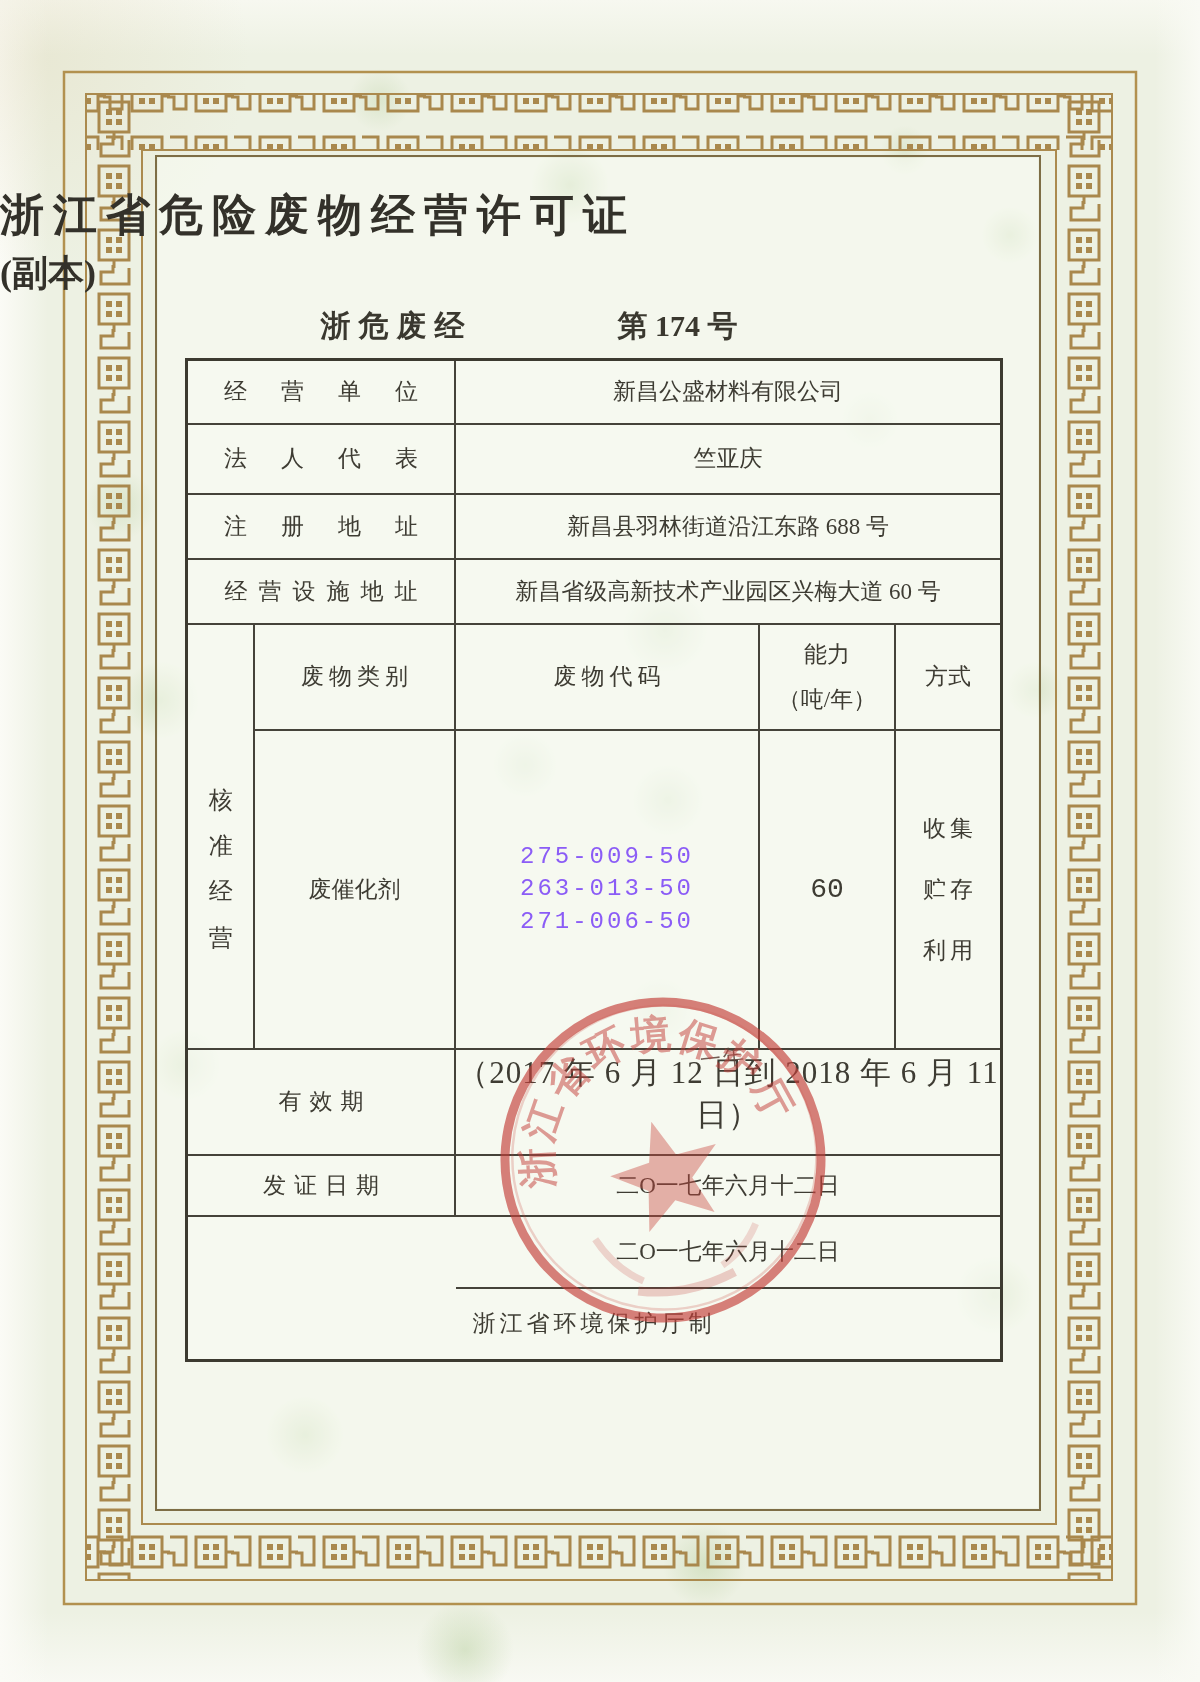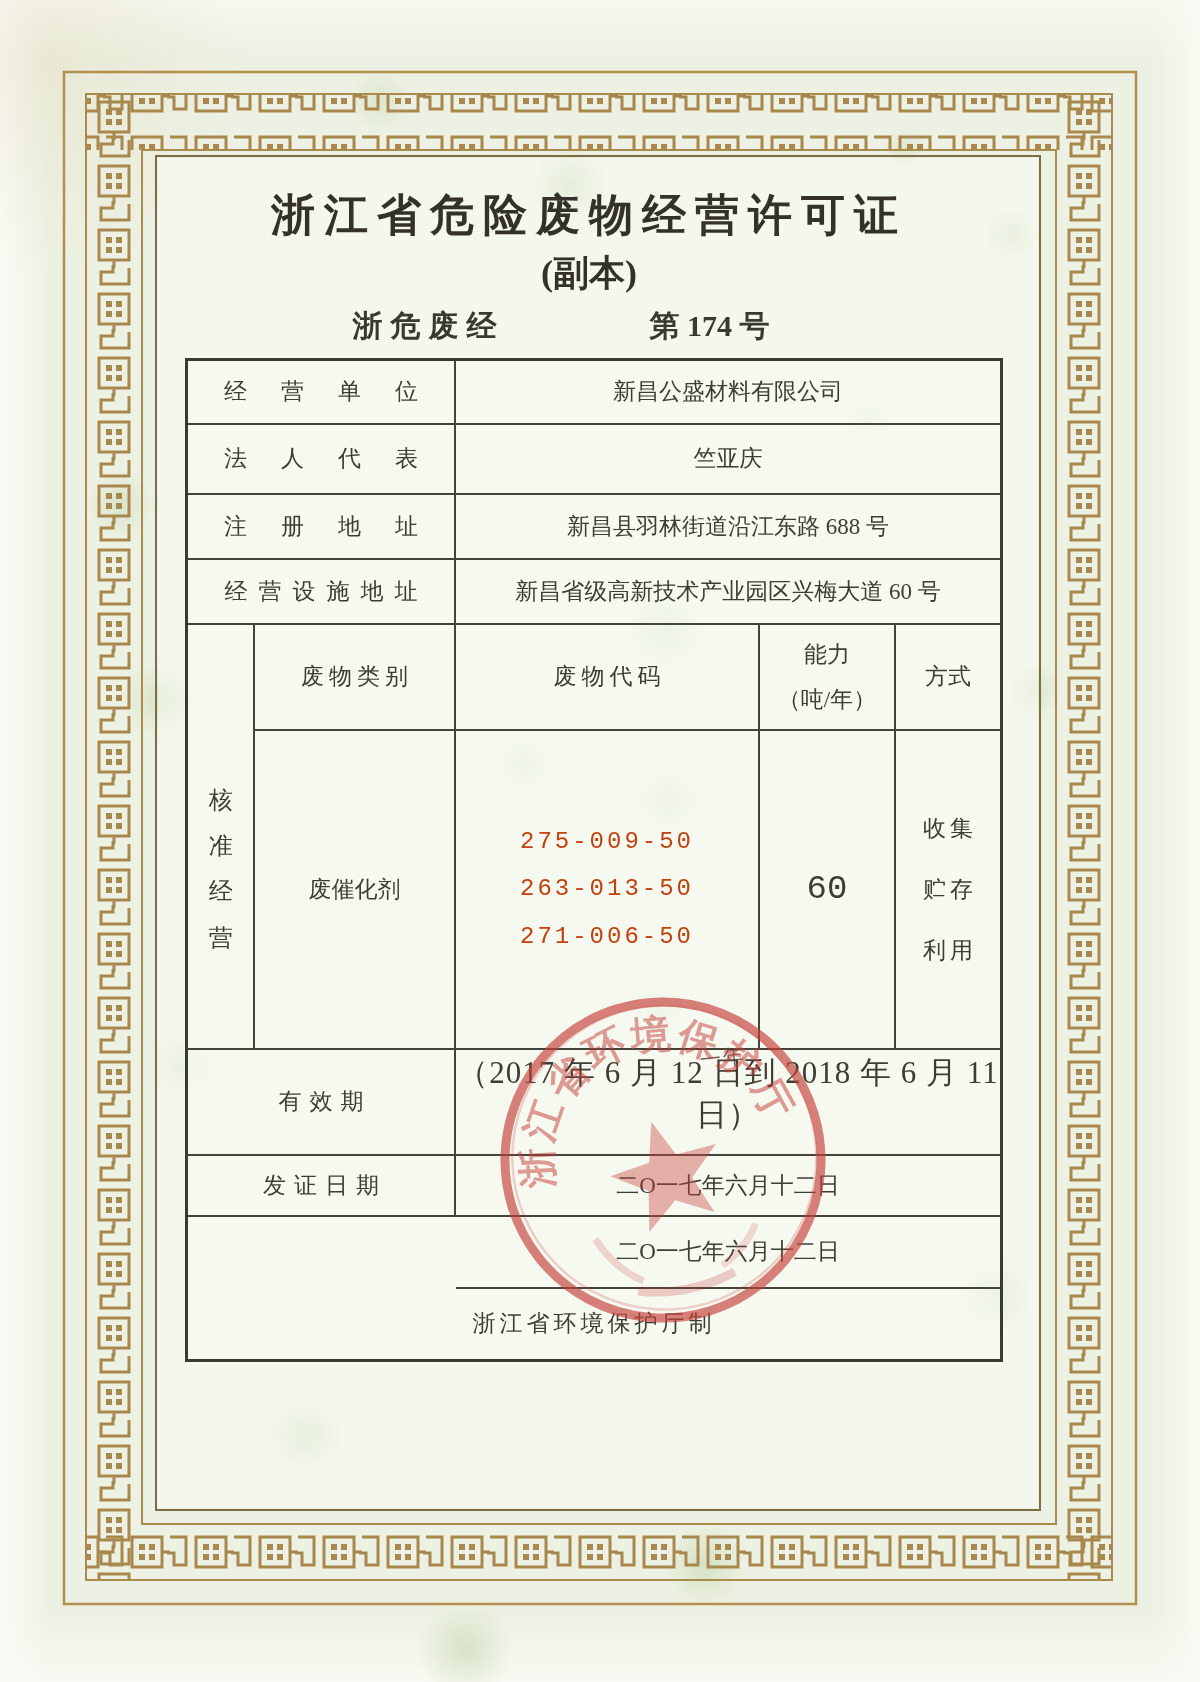--- a/index.html
+++ b/index.html
@@ -33,21 +33,21 @@
       radial-gradient(circle 55px at 305px 1435px, rgba(150,185,115,.25), rgba(150,185,115,0) 70%),
       radial-gradient(circle 60px at 705px 1565px, rgba(150,185,115,.28), rgba(150,185,115,0) 70%),
       radial-gradient(circle 70px at 465px 1650px, rgba(150,185,115,.30), rgba(150,185,115,0) 70%),
       radial-gradient(circle 45px at 660px 1010px, rgba(150,185,115,.18), rgba(150,185,115,0) 70%),
       radial-gradient(circle 40px at 870px 420px, rgba(150,185,115,.15), rgba(150,185,115,0) 70%);
   }
   .frame{position:absolute;left:60px;top:68px;}
   .sheet{position:absolute;left:158px;top:158px;width:880px;height:1350px;
     background:rgba(253,254,249,.45);}
   
-  .title-block{position:absolute;left:0;top:186px;width:1114px;text-align:center;padding-left:32px;}
+  .title-block{position:absolute;left:0;top:186px;width:1114px;text-align:left;}
   .main-title{font-size:44px;font-weight:bold;letter-spacing:9px;color:#33312a;}
   .sub-title{font-size:36px;font-weight:bold;margin-top:4px;color:#33312a;}
   .serial-line{margin-top:8px;font-size:30px;font-weight:bold;color:#3a382f;
     display:flex;justify-content:center;gap:145px;transform:translateX(-28px);}
   .serial-prefix{letter-spacing:8px;}
   
   .cert-table{position:absolute;left:185px;top:358px;width:812px;height:998px;
     border:3px solid #3c3a30;display:grid;
     grid-template-columns:67px 201px 304px 136px 104px;
     grid-template-rows:64px 70px 65px 65px 106px 319px 106px 61px 72px 70px;
@@ -56,25 +56,25 @@
     display:flex;align-items:center;justify-content:center;
     font-size:23px;color:#3e3c33;text-align:center;line-height:1.35;}
   .no-r{border-right:none}.no-b{border-bottom:none}
   .spread4{letter-spacing:34px;margin-right:-34px;}
   .spread6{letter-spacing:11px;margin-right:-11px;}
   .spread3{letter-spacing:8px;margin-right:-8px;}
   .hdr{letter-spacing:5px;margin-right:-5px;}
   .side-label{writing-mode:vertical-lr;text-orientation:upright;
     font-size:24px;letter-spacing:46px;margin-bottom:-46px;color:#3e3c33;}
   .cap2{display:flex;flex-direction:column;gap:14px;}
-  .codes{display:flex;flex-direction:column;gap:15px;
+  .codes{display:flex;flex-direction:column;
     font-family:"Liberation Mono","DejaVu Sans Mono",monospace;
-    font-size:24px;letter-spacing:3px;color:#c2410c;}
+    font-size:24px;letter-spacing:3px;color:#8b5cf6;}
   .methods{display:flex;flex-direction:column;gap:30px;letter-spacing:4px;margin-right:-4px;}
-  .capacity-val{font-family:"Liberation Mono","DejaVu Sans Mono",monospace;font-size:34px;}
+  .capacity-val{font-family:"Liberation Mono","DejaVu Sans Mono",monospace;font-size:28px;}
   .period{font-size:31px;letter-spacing:1px;align-self:flex-end;margin-bottom:18px;width:100%;}
   .footer-cell{letter-spacing:4px;}
   .hand-note{position:absolute;left:700px;top:1044px;font-size:21px;color:#5c4138;
     transform:rotate(-6deg);opacity:.85;letter-spacing:2px;}
   .seal{position:absolute;left:483px;top:980px;pointer-events:none;}
 </style>
 </head>
 <body>
 
 <div class="mottle"></div>

